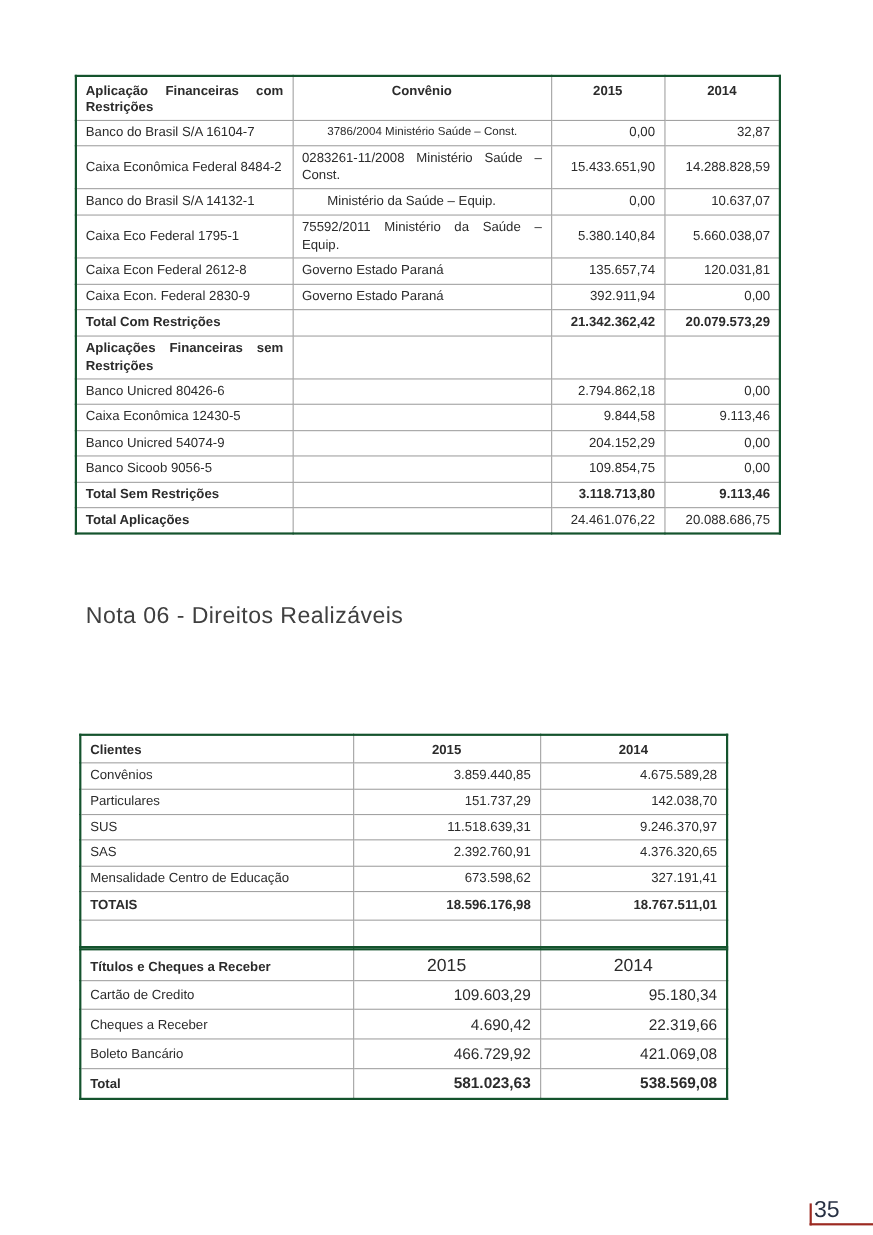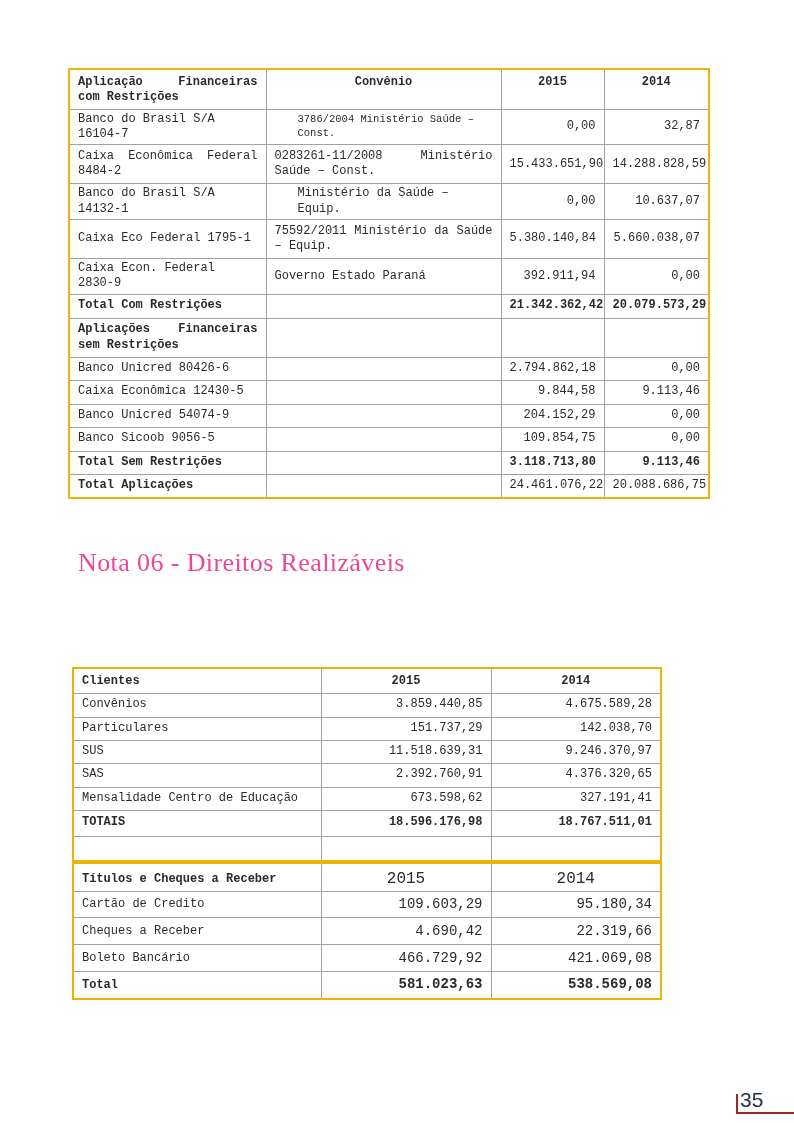--- a/index.html
+++ b/index.html
@@ -20,41 +20,40 @@
   }
   td, th {
     border: 1px solid #a2a2a2;
     padding: 2px 8px;
     vertical-align: middle;
     overflow: hidden;
     font-weight: normal;
     text-align: left;
     line-height: 1.28;
   }
-  .outer { border: 2px solid #eab308; font-family: Liberation Mono, monospace; }
+  .outer { border: 2px solid #14532d; }
   thead th { vertical-align: top; padding-top: 5px; font-weight: bold; }
   .bold   { font-weight: bold; }
   .num    { text-align: right; }
   .center { text-align: center; }
   .justify{ text-align: justify; }
   .small  { font-size: 10.5px; }
   .indent { padding-left: 31px; }
   .big    { font-size: 14px; }
   .bigger { font-size: 12px; }
   .yearbig{ font-size: 16px; text-align: center; }
 
   #t1 { position: absolute; left: 68px; top: 68px; width: 640px; }
   #t2 { position: absolute; left: 72px; top: 667px; width: 588px; }
   #t3 { position: absolute; left: 72px; top: 862px; width: 588px; }
 
   #note-title {
     position: absolute; left: 78px; top: 548px;
-    font-size: 26px; letter-spacing: 0.4px;
-    color: #ec4899;
-    font-family: Liberation Serif, serif;
+    font-size: 21px; letter-spacing: 0.4px;
+    color: #404040;
   }
   #note-body {
     position: absolute; left: 78px; top: 588px; width: 636px;
     font-size: 12px; line-height: 16.5px; text-align: justify;
     color: #3a3a3a; letter-spacing: 0.2px; word-spacing: 1.5px;
   }
   #page-num {
     position: absolute; left: 740px; top: 1088px;
     font-size: 21px; color: #273043;
   }
@@ -105,20 +104,26 @@
         <td class="indent">Ministério da Saúde – Equip.</td>
         <td class="num">0,00</td>
         <td class="num">10.637,07</td>
       </tr>
       <tr style="height:39px">
         <td>Caixa Eco Federal 1795-1</td>
         <td class="justify">75592/2011 Ministério da Saúde – Equip.</td>
         <td class="num">5.380.140,84</td>
         <td class="num">5.660.038,07</td>
       </tr>
+      <tr style="height:24px">
+        <td>Caixa Econ Federal 2612-8</td>
+        <td>Governo Estado Paraná</td>
+        <td class="num">135.657,74</td>
+        <td class="num">120.031,81</td>
+      </tr>
       <tr style="height:23px">
         <td>Caixa Econ. Federal 2830-9</td>
         <td>Governo Estado Paraná</td>
         <td class="num">392.911,94</td>
         <td class="num">0,00</td>
       </tr>
       <tr style="height:24px">
         <td class="bold">Total Com Restrições</td>
         <td></td>
         <td class="num bold">21.342.362,42</td>

